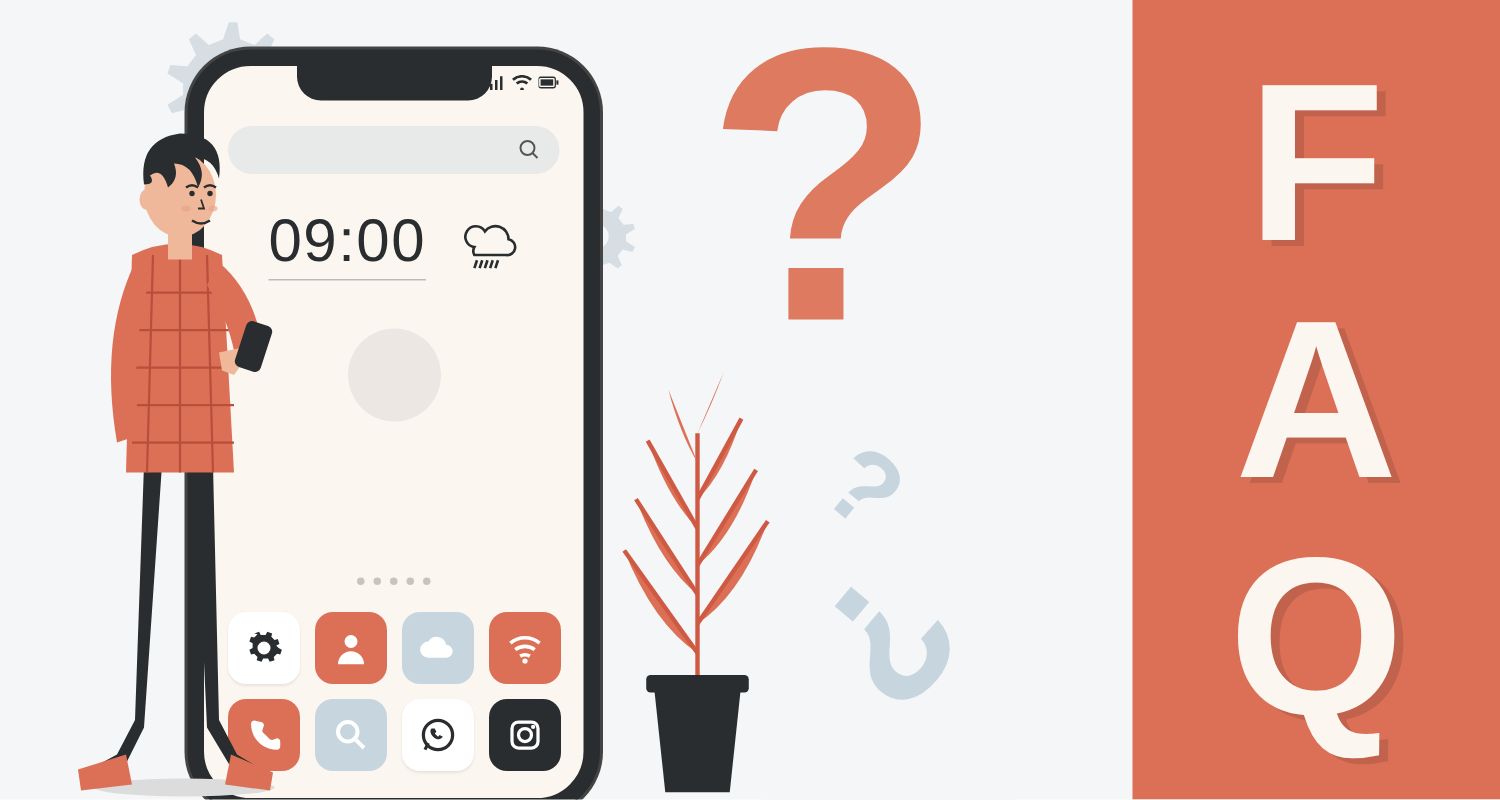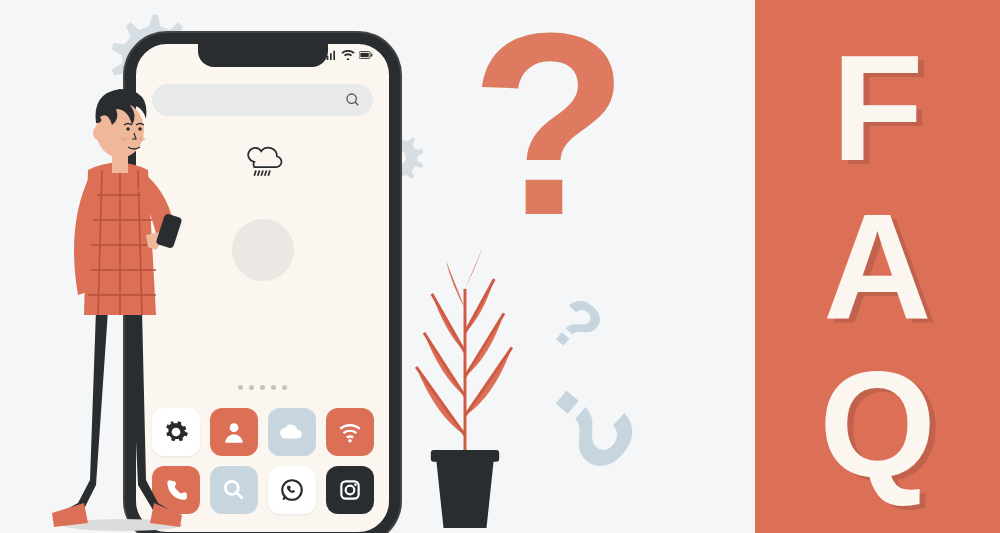--- a/index.html
+++ b/index.html
@@ -169,20 +169,21 @@
     </div>
 
     <div class="search-bar" title="">
       <svg width="16" height="16" viewBox="0 0 24 24">
           <circle cx="10" cy="10" r="7" fill="none" stroke="#555" stroke-width="2"></circle>
           <path d="M15 15l5 5" stroke="#555" stroke-width="2"></path>
         </svg>
     </div>
 
     <div class="clock-row">
+      <span class="clock">09:00</span>
       <svg class="weather-icon" viewBox="0 0 48 48">
         <path fill="none" stroke="#2a2d2f" stroke-width="2" d="M14 26a8 8 0 118-12 10 10 0 0118 6 6 6 0 11-2 12H14a6 6 0 010-6z"></path>
         <g stroke="#2a2d2f" stroke-width="2">
             <path d="M16 36l-2 6M24 36l-2 6M32 36l-2 6M20 36l-2 6M28 36l-2 6"></path>
           </g>
       </svg>
     </div>
 
     <div class="avatar-circle"></div>
 

